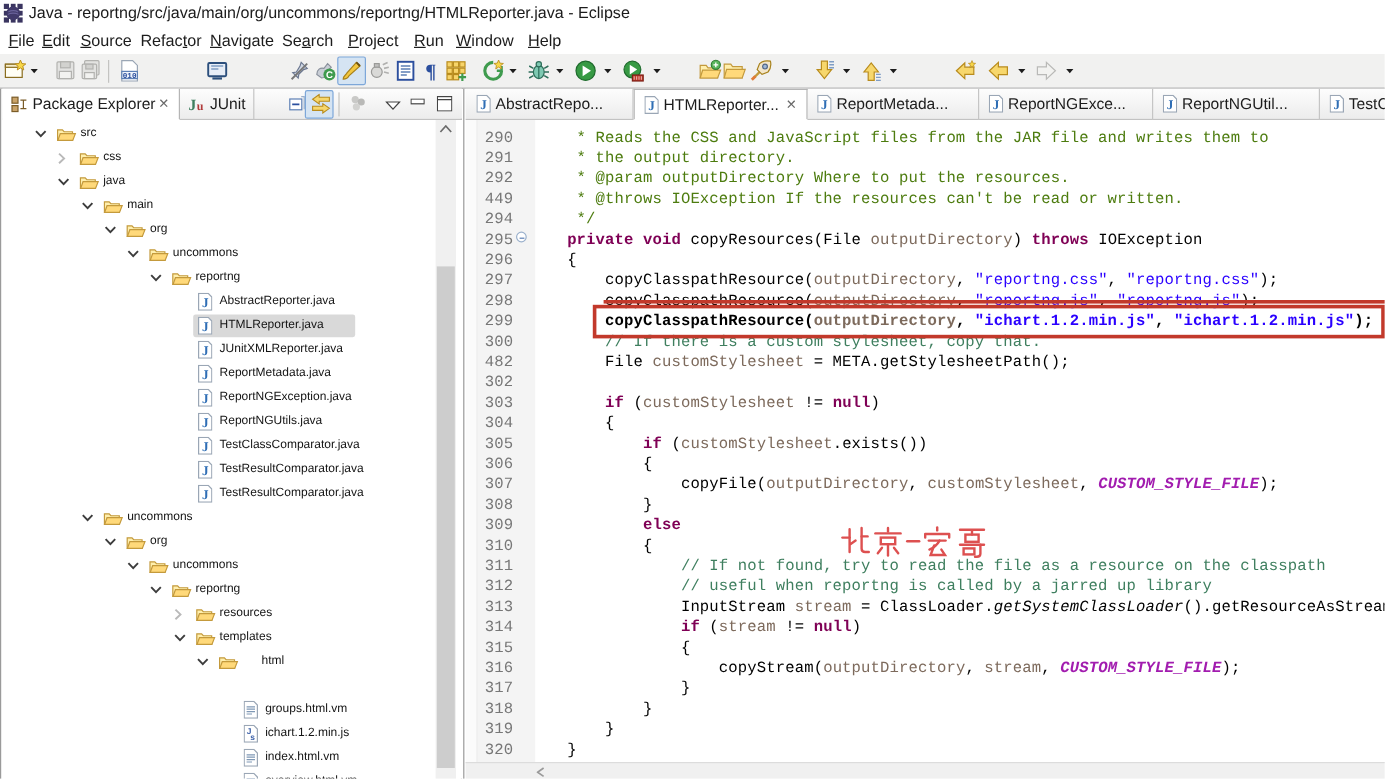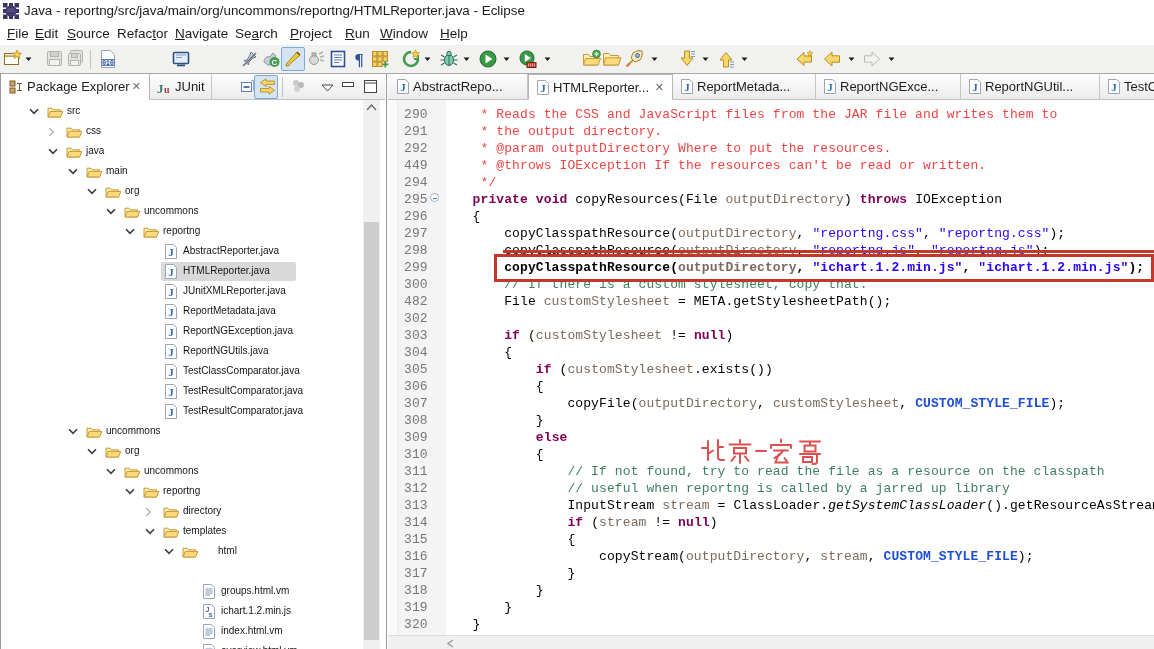--- a/index.html
+++ b/index.html
@@ -36,23 +36,23 @@
 #annruler{position:absolute;left:0;top:0;width:10px;height:100%;background:#fbfbfb;border-right:1px solid #ececec}
 #numruler{position:absolute;left:5px;top:0;width:53px;height:100%;background:#f4f4f4}
 #gutter{position:absolute;left:16px;top:6px;font-family:"Liberation Mono",monospace;font-size:13px;line-height:17px;color:#777;letter-spacing:0.1px}
 .gn{height:17px}
 #code{position:absolute;left:53px;top:6px;font-family:"Liberation Mono",monospace;font-size:13px;line-height:17px;color:#000;white-space:pre;letter-spacing:0.1px}
 .ln{height:17px}
 .b299{font-weight:bold}
 .k{color:#7f0055;font-weight:bold}
 .s{color:#2a00ff}
 .c{color:#3f7f5f}
-.j{color:#ef4444}
+.j{color:#4d7c0f}
 .v{color:#7d6a5c}
-.f{color:#1d4ed8;font-weight:bold;}
+.f{color:#a21caf;font-weight:bold;font-style:italic}
 .i{font-style:italic}
 #fold{position:absolute;left:42px;top:93px;width:9px;height:9px;border:1px solid #9ab0cc;border-radius:50%;background:#fff}
 #fold:after{content:"";position:absolute;left:1.5px;top:3.5px;width:4px;height:1px;background:#5c7fb5}
 #escroll{position:absolute;left:1px;right:0;bottom:0;height:14px;background:#f0f0f0;border-top:1px solid #dcdcdc}
 #redbox{position:absolute;left:494px;top:254px;width:660px;height:28px;border:3px solid #c2392b}
 #redline{position:absolute;left:503px;top:250px;width:651px;height:3px;background:#c2392b}
 #wm{position:absolute;left:700px;top:438px}
 </style></head><body>
 <div id="root">
 <div id="titlebar">
@@ -465,21 +465,21 @@
             <span class="tlab" style="left:161px">reportng</span>
           </div>
 <div class="trow" style="top:402px">
             <svg class="ticn" style="left:143px;top:5px" width="7" height="10" viewBox="0 0 7 10">
               <path d="M1.2 1 L5.4 5 L1.2 9" fill="none" stroke="#b9b9b9" stroke-width="1.6"></path>
             </svg>
             <span class="ticn" style="left:161px;top:3px"><svg width="17" height="14" viewBox="0 0 17 14">
                 <path d="M1 3.2 L1 12 L13.4 12 L13.4 4.8 L6.4 4.8 L5 3.2 Z" fill="#ffefad" stroke="#c49a3c" stroke-width="1"></path>
                 <path d="M3.2 6.4 L15.8 6.4 L13.6 12 L1.2 12 Z" fill="#ffd97a" stroke="#c49a3c" stroke-width="1"></path>
               </svg></span>
-            <span class="tlab" style="left:181px">directory</span>
+            <span class="tlab" style="left:181px">resources</span>
           </div>
 <div class="trow" style="top:422px">
             <svg class="ticn" style="left:143px;top:6px" width="10" height="7" viewBox="0 0 10 7">
               <path d="M1 1.2 L5 5.4 L9 1.2" fill="none" stroke="#3d3d3d" stroke-width="1.6"></path>
             </svg>
             <span class="ticn" style="left:161px;top:3px"><svg width="17" height="14" viewBox="0 0 17 14">
                 <path d="M1 3.2 L1 12 L13.4 12 L13.4 4.8 L6.4 4.8 L5 3.2 Z" fill="#ffefad" stroke="#c49a3c" stroke-width="1"></path>
                 <path d="M3.2 6.4 L15.8 6.4 L13.6 12 L1.2 12 Z" fill="#ffd97a" stroke="#c49a3c" stroke-width="1"></path>
               </svg></span>
             <span class="tlab" style="left:181px">templates</span>

